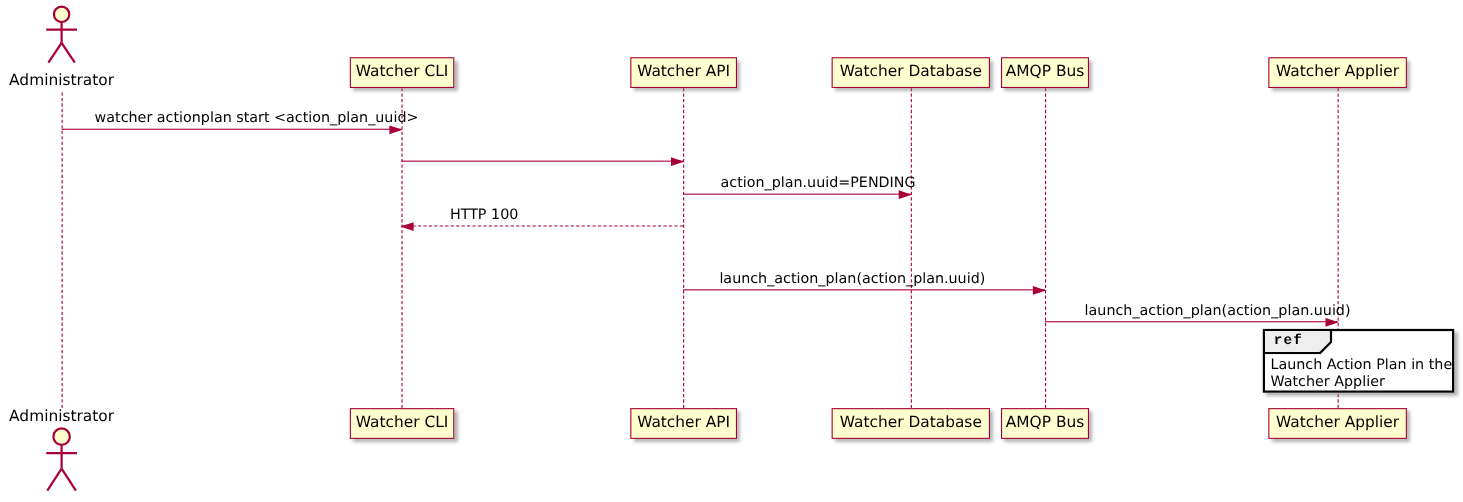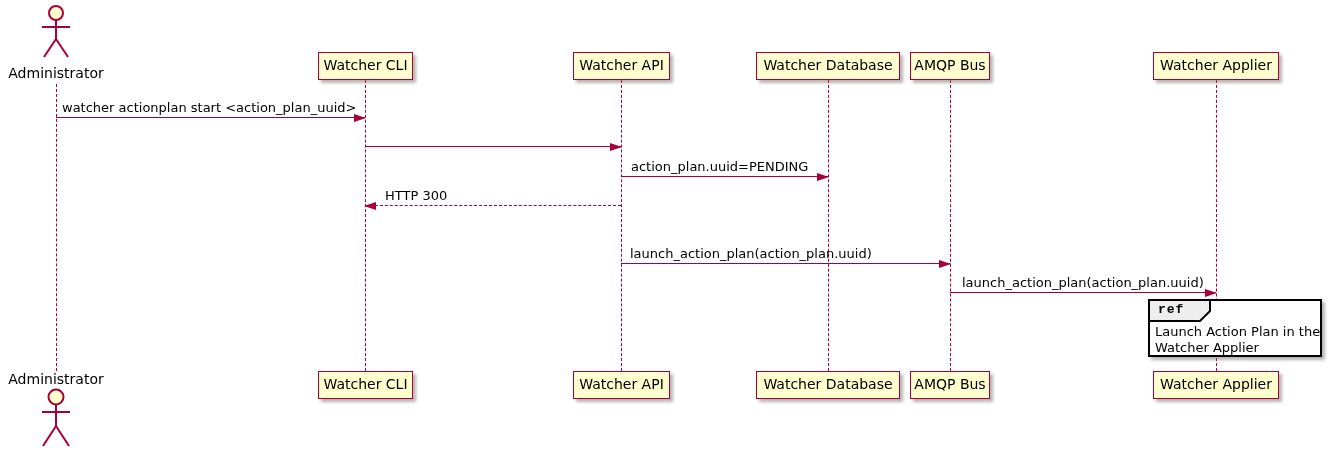--- a/index.html
+++ b/index.html
@@ -28,21 +28,21 @@
   .actor-label{
     position:absolute;font-size:14px;text-align:center;white-space:nowrap;
   }
   .actor-figure{position:absolute;}
   
   .msg{position:absolute;height:20px;}
   .msg-line{position:absolute;left:0;right:0;bottom:0;height:0;}
   .msg-line.solid{border-top:1px solid #A80036;}
   .msg-line.dashed{border-top:1px dashed #A80036;}
   .msg-label{
-    position:absolute;bottom:3px;font-size:13px;white-space:nowrap;
+    position:absolute;bottom:3px;font-size:13px;white-space:nowrap;margin-left:24px;
   }
   .arrowhead{position:absolute;bottom:-4px;width:0;height:0;}
   .arrowhead.right{
     right:-1px;
     border-left:12px solid #A80036;
     border-top:4px solid transparent;
     border-bottom:4px solid transparent;
   }
   .arrowhead.left{
     left:-1px;
@@ -126,21 +126,21 @@
     <div class="arrowhead right"></div>
   </div>
 
   <div class="msg" style="left:621px;top:157px;width:207px">
     <div class="msg-label" style="left:10px">action_plan.uuid=PENDING</div>
     <div class="msg-line solid"></div>
     <div class="arrowhead right"></div>
   </div>
 
   <div class="msg" style="left:365px;top:186px;width:256px">
-    <div class="msg-label" style="left:20px">HTTP 300</div>
+    <div class="msg-label" style="left:20px">HTTP 100</div>
     <div class="msg-line dashed"></div>
     <div class="arrowhead left"></div>
   </div>
 
 
   <div class="msg" style="left:621px;top:244px;width:329px">
     <div class="msg-label" style="left:9px">launch_action_plan(action_plan.uuid)</div>
     <div class="msg-line solid"></div>
     <div class="arrowhead right"></div>
   </div>

